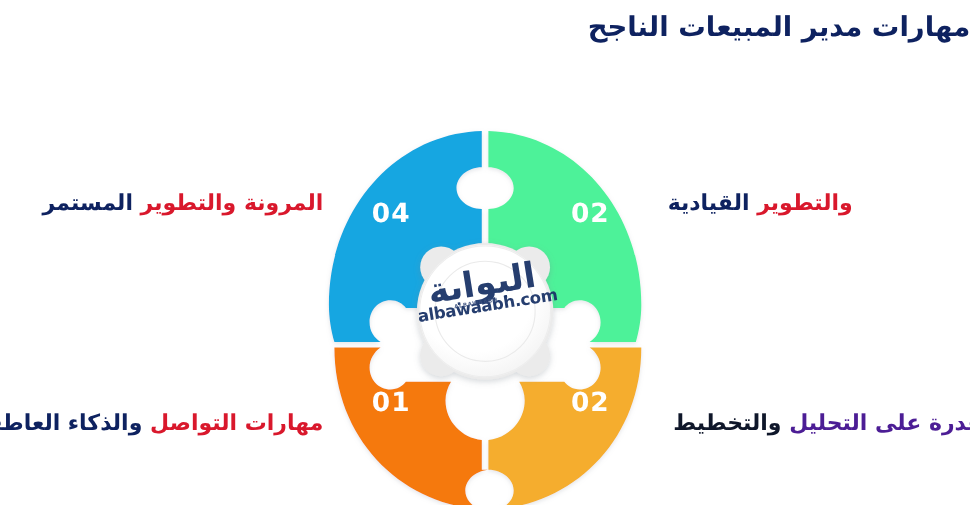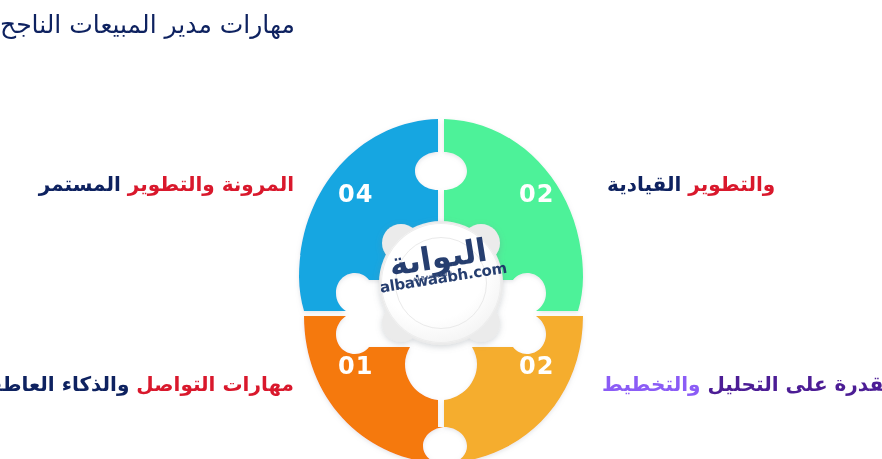--- a/index.html
+++ b/index.html
@@ -12,23 +12,23 @@
     overflow: hidden;
     position: relative;
   }
 
   
   #page-title {
     position: absolute;
     top: 10px;
     left: 0;
     width: 882px;
-    text-align: left;
+    text-align: right;
     font-size: 25px;
-    font-weight: normal;
+    font-weight: bold;
     color: #0e2260;
     direction: rtl;
     letter-spacing: 0px;
   }
 
   
   #diagram {
     position: absolute;
     left: 281px;
     top: 105px;
@@ -244,21 +244,21 @@
   </div>
 </div>
 
 <div class="label" id="label-01">
   <span class="lead" style="color: rgb(217, 24, 44);">والتطوير</span>
   <span class="tail" style="color: rgb(14, 34, 96);">القيادية</span>
 </div>
 
 <div class="label" id="label-02">
   <span class="lead" style="color: #4c1d95;">القدرة على التحليل</span>
-  <span class="tail" style="color: #8b5cf6;">والتخطيط</span>
+  <span class="tail" style="color: #0f172a; margin-left: 10px;">والتخطيط</span>
 </div>
 
 <div class="label" id="label-03">
   <span class="lead" style="color: rgb(217, 24, 44);">مهارات التواصل</span>
   <span class="tail" style="color: rgb(14, 34, 96);">والذكاء العاطفي</span>
 </div>
 
 <div class="label" id="label-04">
   <span class="lead" style="color: rgb(217, 24, 44);">المرونة والتطوير</span>
   <span class="tail" style="color: rgb(14, 34, 96);">المستمر</span>

